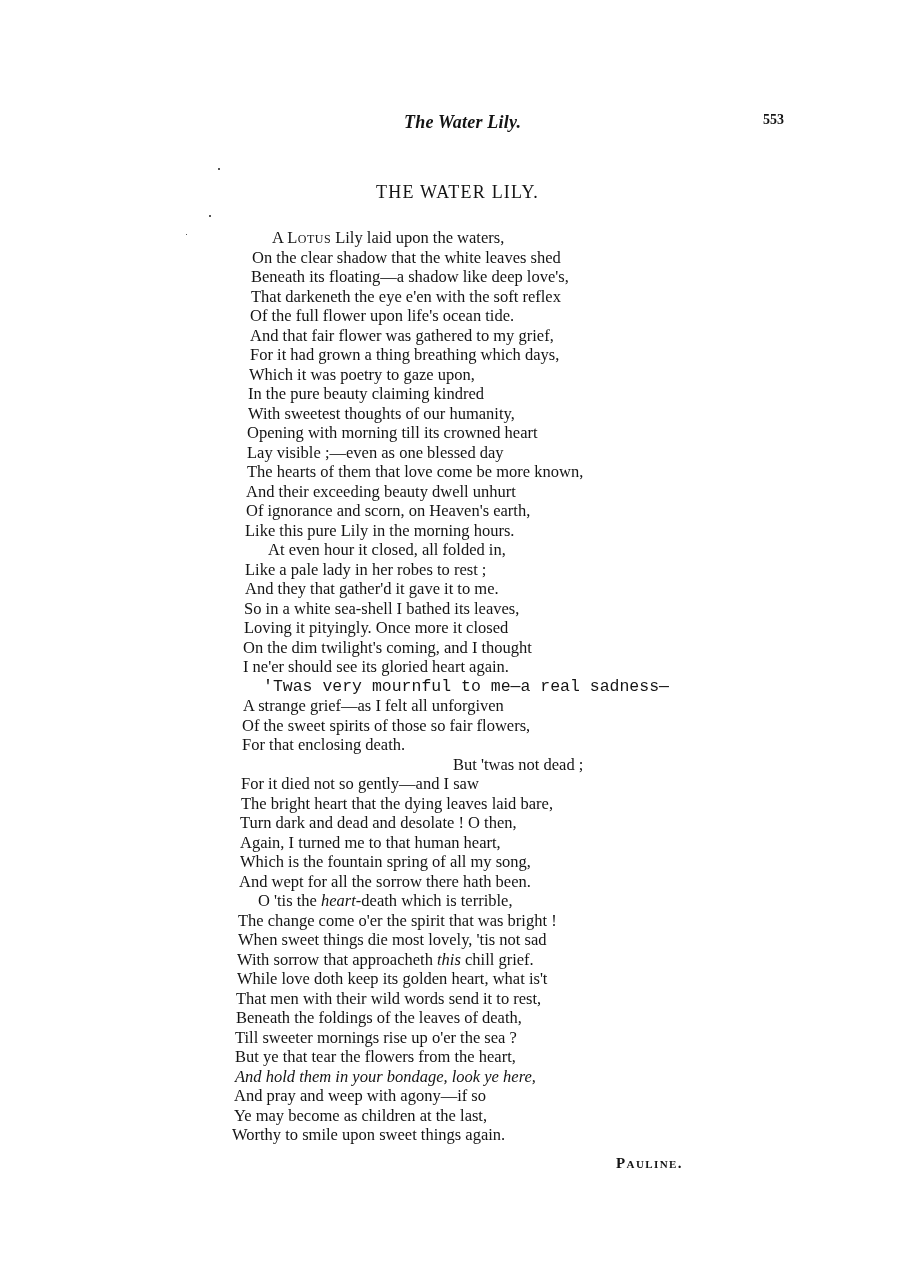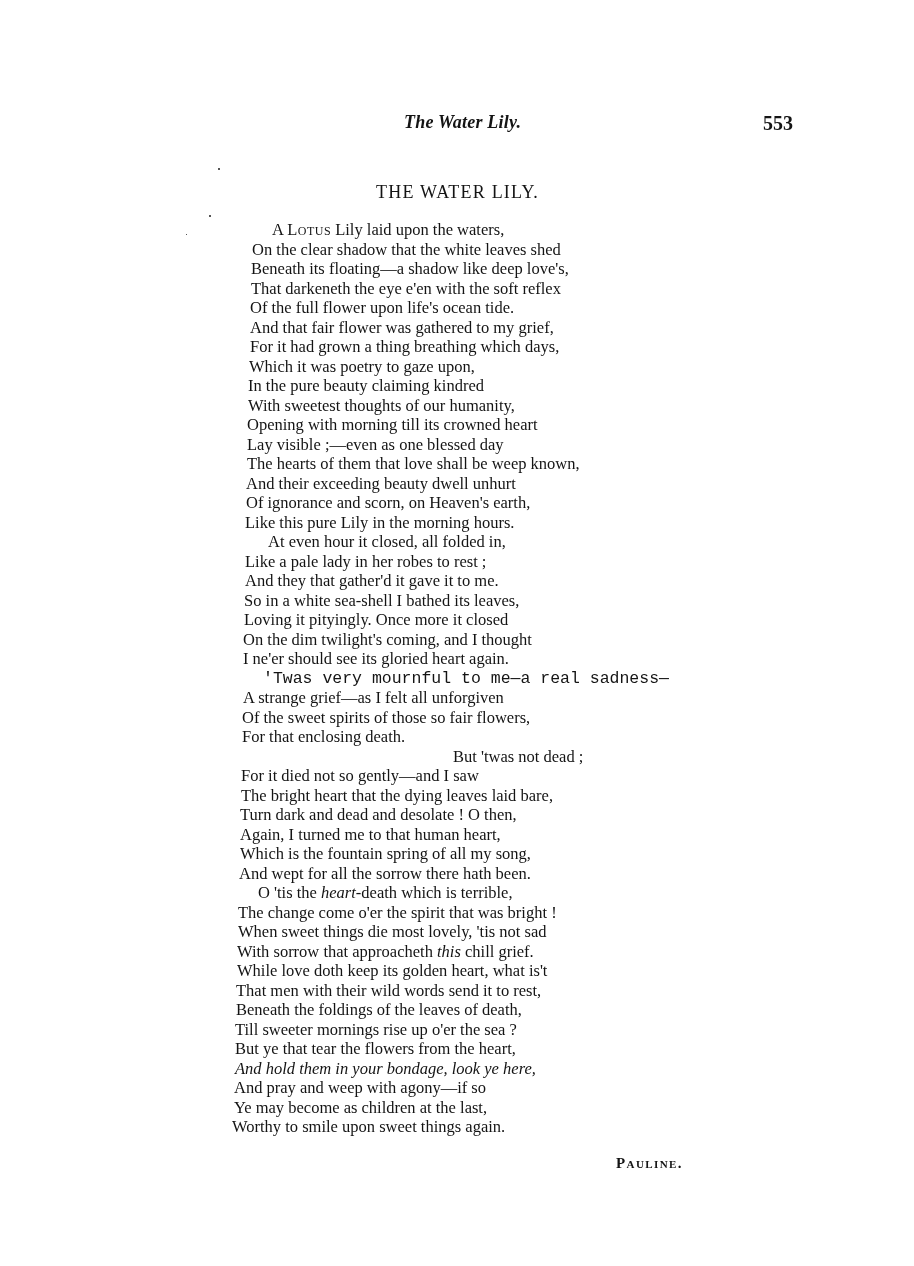--- a/index.html
+++ b/index.html
@@ -7,33 +7,33 @@
       width: 914px; height: 1266px; position: relative; overflow: hidden;
       font-family: "Liberation Serif", "DejaVu Serif", serif;
       color: #141414;
     }
     .running-head {
       position: absolute; top: 112px; left: 404px;
       font-style: italic; font-weight: bold; font-size: 18px; letter-spacing: 0.2px;
     }
     .page-number {
       position: absolute; top: 112px; left: 763px;
-      font-weight: bold; font-size: 20px;
+      font-weight: bold; font-size: 14px;
     }
     .speck { position: absolute; width: 2px; height: 2px; background: #555; }
     .poem-title {
       position: absolute; top: 182px; left: 376px;
       font-size: 18px; letter-spacing: 1.2px;
     }
     .poem {
       position: absolute; top: 220px; left: 0; width: 914px;
     }
     .line {
       position: absolute; white-space: nowrap;
-      font-size: 16.5px; line-height: 19.5px;
+      font-size: 16.5px; line-height: 19.5px; margin-top: 8px;
     }
     .sc { font-variant: small-caps; letter-spacing: 0.5px; }
     .signature {
       position: absolute; top: 1155px; left: 616px;
       font-variant: small-caps; font-weight: bold; font-size: 15px; letter-spacing: 1.4px;
     }
   </style>
 </head>
 <body>
 
@@ -54,21 +54,21 @@
   <div class="line" style="top:39px;left:251px;">Beneath its floating—a shadow like deep love's,</div>
   <div class="line" style="top:58.5px;left:251px;">That darkeneth the eye e'en with the soft reflex</div>
   <div class="line" style="top:78px;left:250px;">Of the full flower upon life's ocean tide.</div>
   <div class="line" style="top:97.5px;left:250px;">And that fair flower was gathered to my grief,</div>
   <div class="line" style="top:117px;left:250px;">For it had grown a thing breathing which days,</div>
   <div class="line" style="top:136.5px;left:249px;">Which it was poetry to gaze upon,</div>
   <div class="line" style="top:156px;left:248px;">In the pure beauty claiming kindred</div>
   <div class="line" style="top:175.5px;left:248px;">With sweetest thoughts of our humanity,</div>
   <div class="line" style="top:195px;left:247px;">Opening with morning till its crowned heart</div>
   <div class="line" style="top:214.5px;left:247px;">Lay visible ;—even as one blessed day</div>
-  <div class="line" style="top:234px;left:247px;">The hearts of them that love shall be weep known,</div>
+  <div class="line" style="top:234px;left:247px;">The hearts of them that love come be more known,</div>
   <div class="line" style="top:253.5px;left:246px;">And their exceeding beauty dwell unhurt</div>
   <div class="line" style="top:273px;left:246px;">Of ignorance and scorn, on Heaven's earth,</div>
   <div class="line" style="top:292.5px;left:245px;">Like this pure Lily in the morning hours.</div>
   <div class="line" style="top:312px;left:268px;">At even hour it closed, all folded in,</div>
   <div class="line" style="top:331.5px;left:245px;">Like a pale lady in her robes to rest ;</div>
   <div class="line" style="top:351px;left:245px;">And they that gather'd it gave it to me.</div>
   <div class="line" style="top:370.5px;left:244px;">So in a white sea-shell I bathed its leaves,</div>
   <div class="line" style="top:390px;left:244px;">Loving it pityingly.   Once more it closed</div>
   <div class="line" style="top:409.5px;left:243px;">On the dim twilight's coming, and I thought</div>
   <div class="line" style="top:429px;left:243px;">I ne'er should see its gloried heart again.</div>

